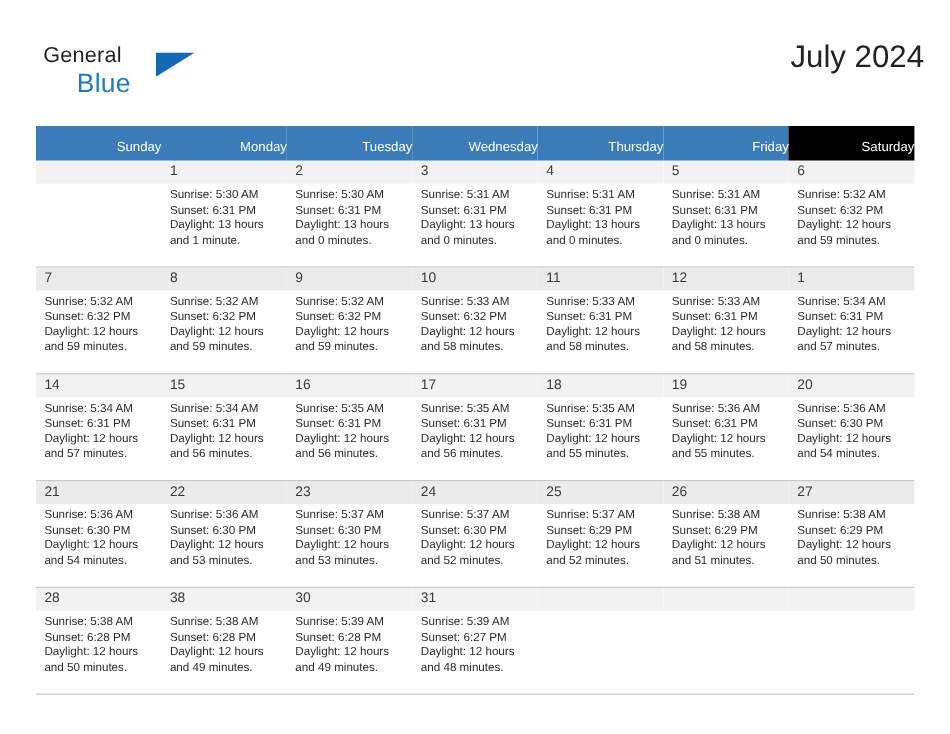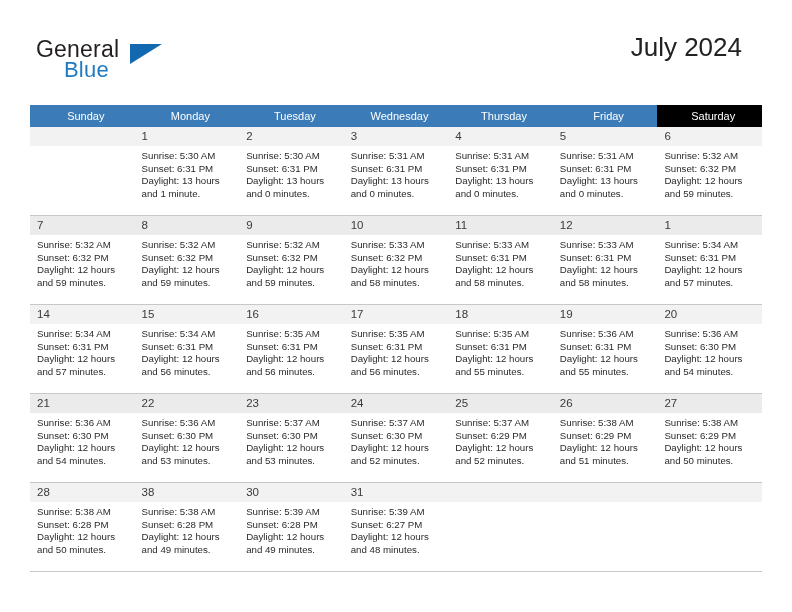--- a/index.html
+++ b/index.html
@@ -33,21 +33,21 @@
     position: absolute;
     left: 36px;
     top: 36px;
     width: 220px;
     height: 50px;
   }
   .logo-general {
     position: absolute;
     left: 0;
     top: 0;
-    font-size: 23px;
+    font-size: 18px;
     letter-spacing: 0.2px;
     color: #231f20;
     font-family: "Liberation Sans", sans-serif;
   }
   .logo-blue {
     position: absolute;
     left: 28px;
     top: 21px;
     font-size: 22px;
     letter-spacing: 0.2px;
@@ -59,21 +59,21 @@
     left: 94px;
     top: 8px;
     width: 0;
     height: 0;
     border-left: 32px solid #1269b0;
     border-bottom: 20px solid transparent;
   }
 
   .title-block {
     position: absolute;
-    right: 50px;
+    right: 22px;
     top: 32px;
     text-align: center;
   }
   .cal-title {
     font-size: 26px;
     color: #222222;
     line-height: 30px;
     white-space: nowrap;
   }
   .cal-subtitle {
@@ -91,22 +91,22 @@
     top: 105px;
     width: 732px;
     border-collapse: collapse;
     table-layout: fixed;
   }
   .calendar th {
     background: #3b7cb8;
     color: #ffffff;
     font-size: 11px;
     font-weight: normal;
-    text-align: center;
-    padding: 5px 0 5px 7px;
+    text-align: right;
+    padding: 12px 0 5px 7px;
     height: 12px;
     border: none;
   }
   .calendar td {
     width: 104.57px;
     vertical-align: top;
     padding: 0;
     border: none;
     border-bottom: 1px solid #c8c8c8;
     height: 88px;

